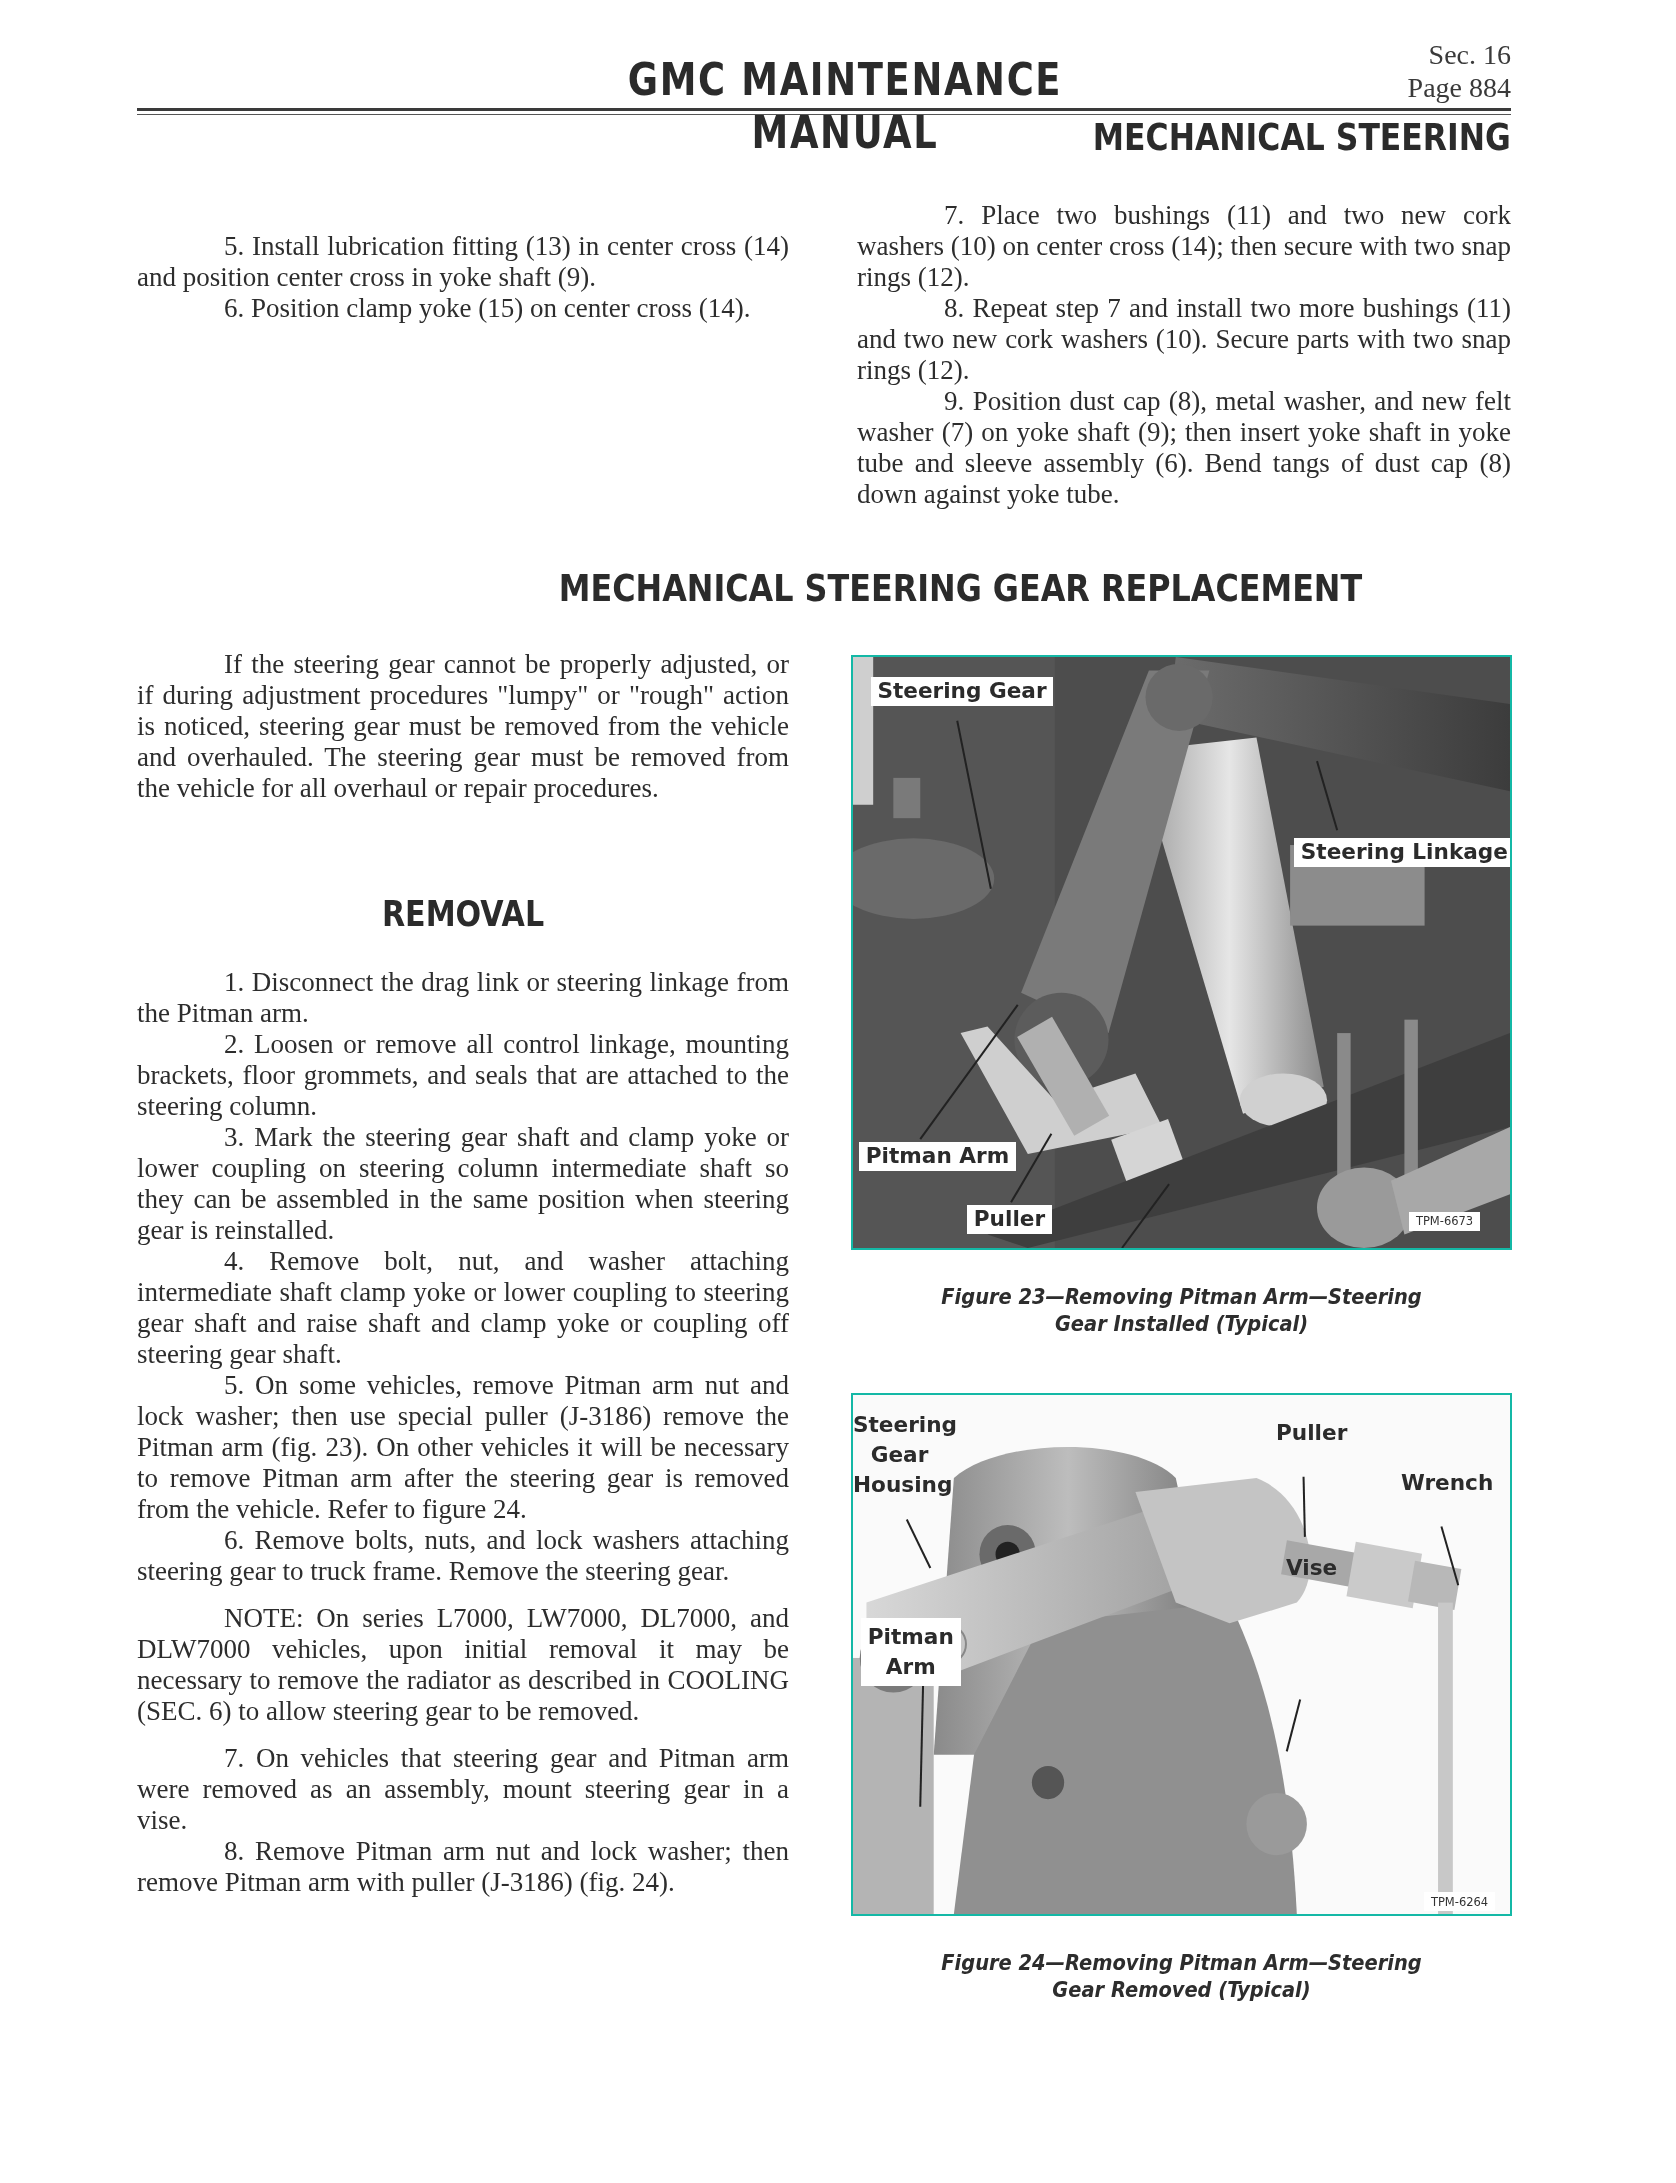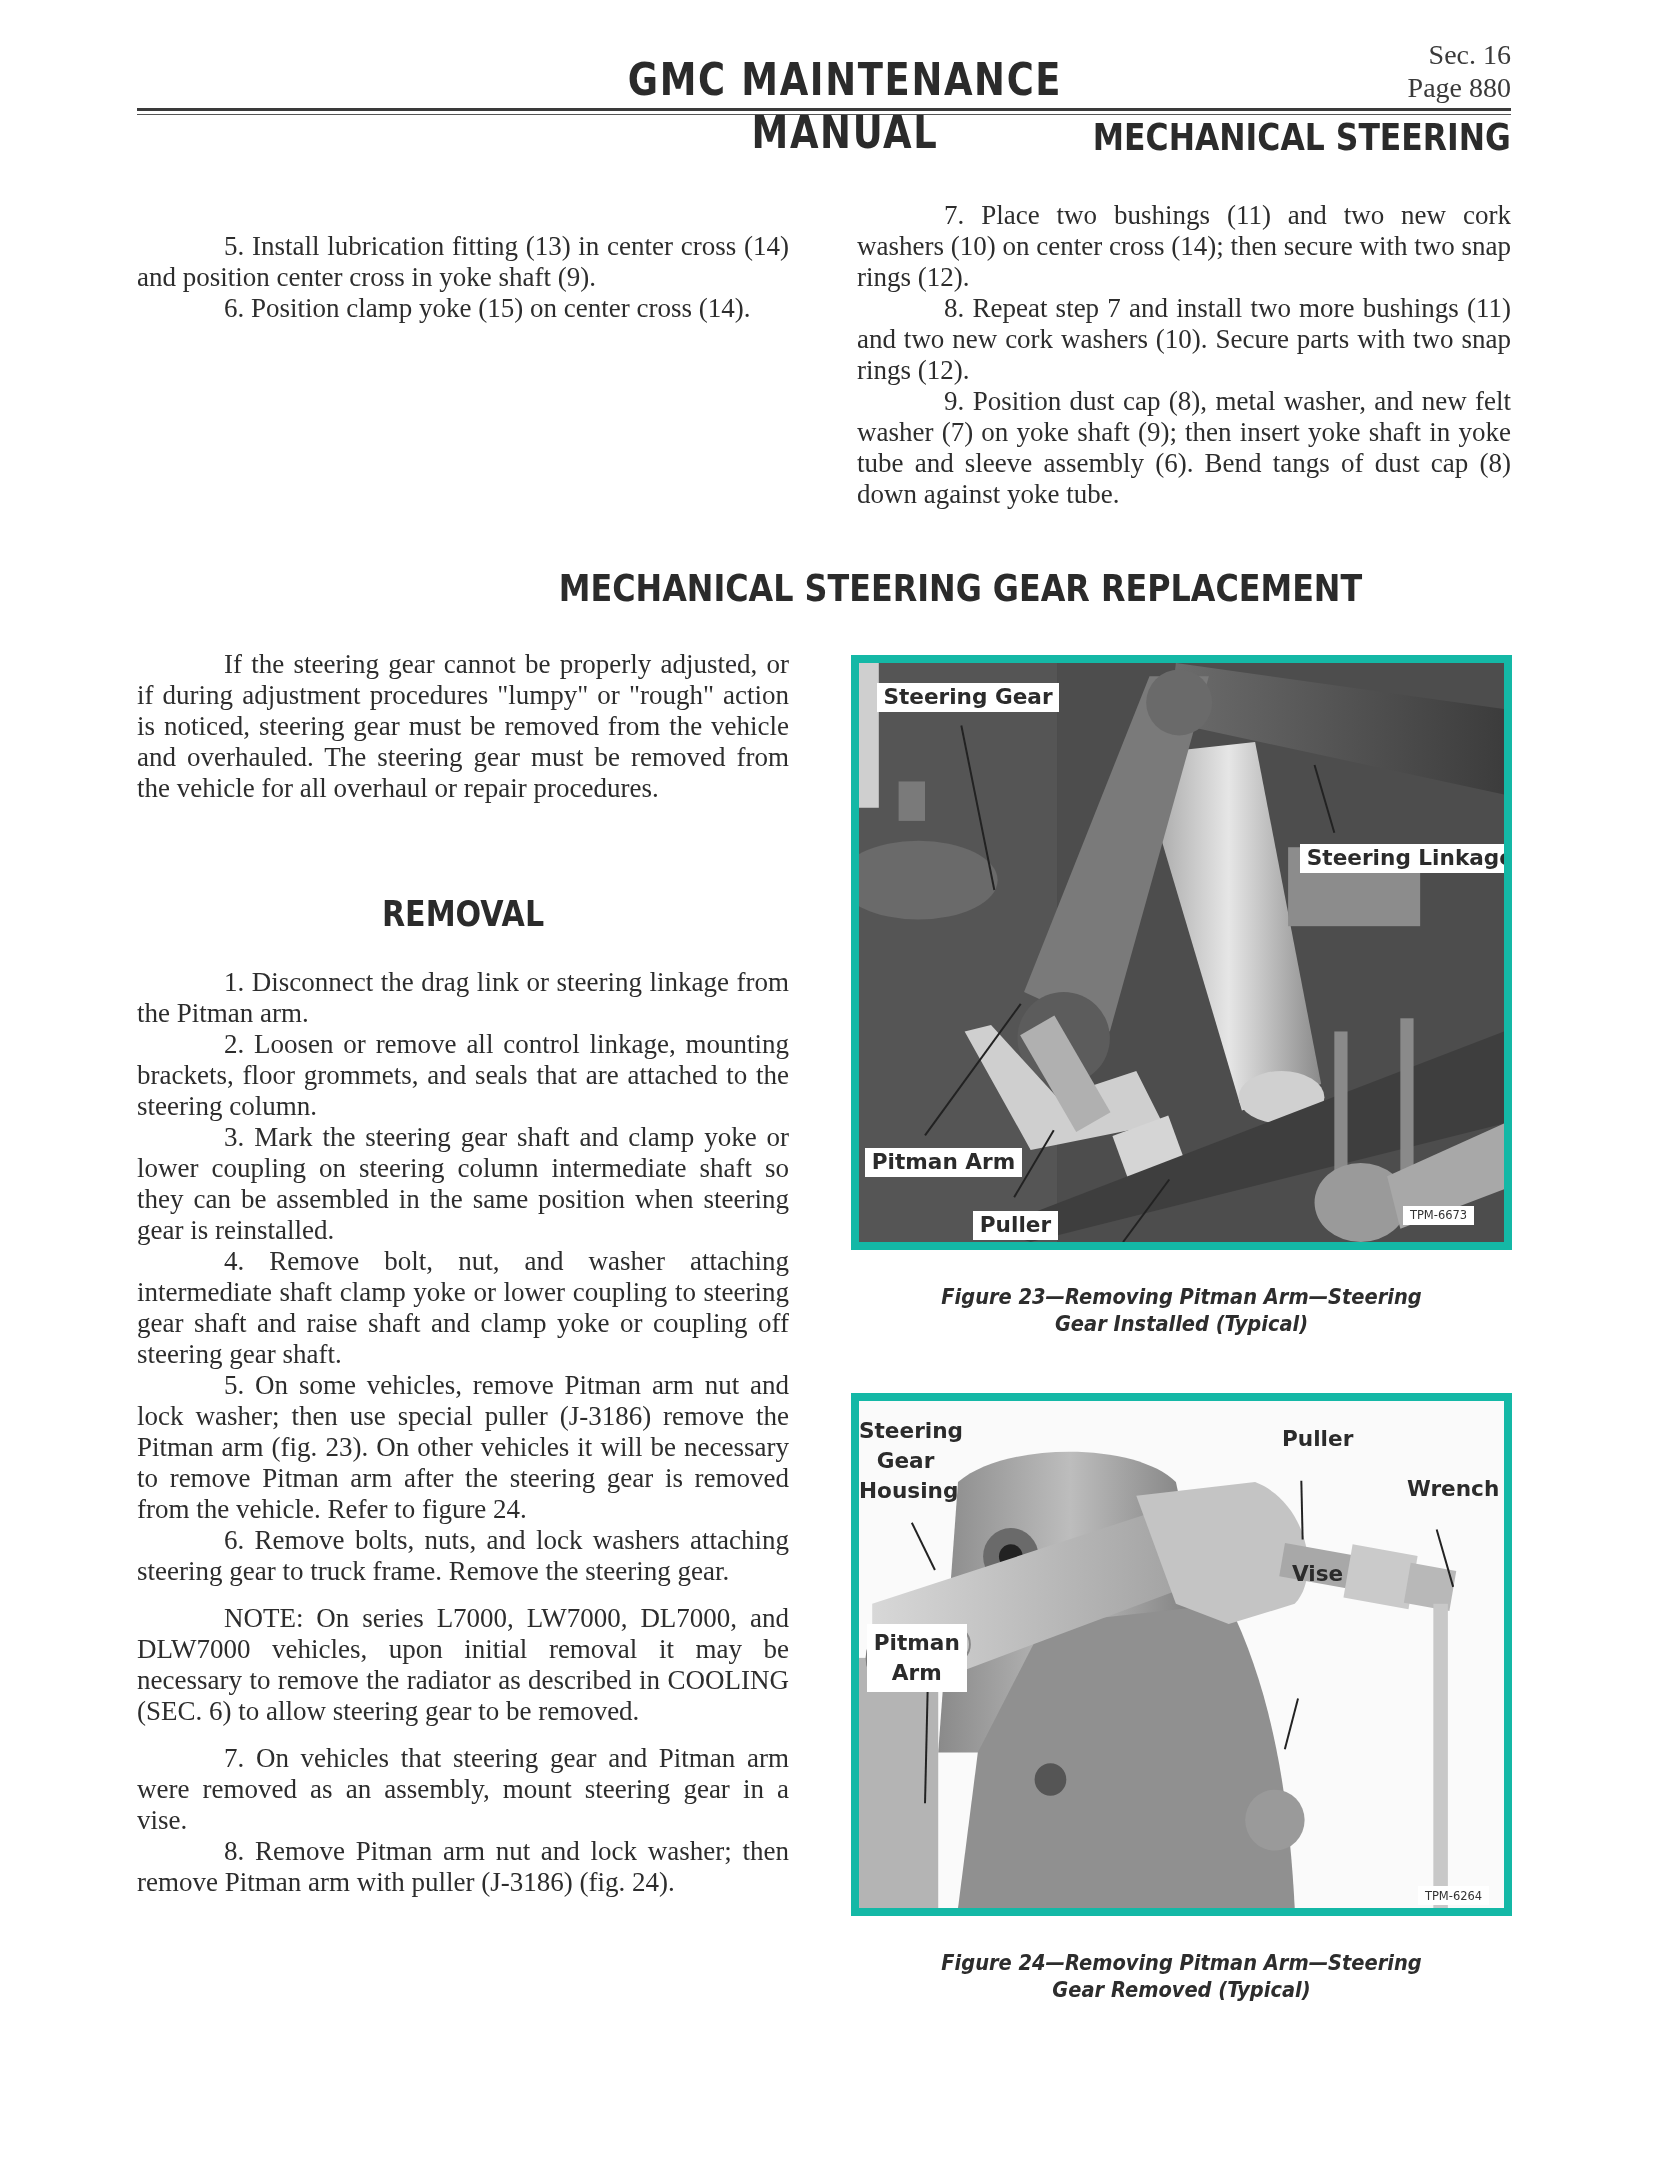--- a/index.html
+++ b/index.html
@@ -24,39 +24,39 @@
   #col-top-left { left:137px; top:200px; width:652px; }
   #col-top-right { left:857px; top:200px; width:654px; }
 
   #h-replacement { left:352px; top:567px; width:1217px; text-align:center; font-size:37px; font-weight:bold; color:#2b2b2b; transform:scaleX(0.86); white-space:nowrap; }
 
   #col-intro { left:137px; top:649px; width:652px; }
   #h-removal { left:137px; top:894px; width:652px; text-align:center; font-size:35px; font-weight:bold; color:#2b2b2b; transform:scaleX(0.86); }
   #col-removal { left:137px; top:967px; width:652px; }
 
   
-  .fig { position:absolute; border:8px solid #14b8a6; box-sizing:border-box; overflow:hidden;text-decoration:underline; }
+  .fig { position:absolute; border:2px solid #14b8a6; box-sizing:border-box; overflow:hidden;text-decoration:underline; }
   #fig23 { left:851px; top:655px; width:661px; height:595px; background:#5a5a5a; }
   #fig24 { left:851px; top:1393px; width:661px; height:523px; background:#fafafa; }
   .fig svg { position:absolute; left:0; top:0; width:100%; height:100%; }
 
   .lbl { position:absolute; background:#ffffff; color:#2b2b2b; font-family:"DejaVu Sans", sans-serif; font-weight:bold; font-size:21.6px; padding:1.4px 6.8px; line-height:26px; white-space:nowrap; }
   .lbl-plain { position:absolute; color:#2b2b2b; font-family:"DejaVu Sans", sans-serif; font-weight:bold; font-size:21.6px; line-height:27px; text-align:center; white-space:nowrap; }
   .tpm { position:absolute; background:#fff; color:#333; font-family:"DejaVu Sans", sans-serif; font-size:11.5px; padding:2.7px 6.8px;text-align:center; }
 
   .caption { position:absolute; width:661px; left:851px; text-align:center; font-family:"DejaVu Sans", sans-serif; font-style:italic; font-weight:bold; font-size:21.6px; line-height:27px; color:#2d2d2d; transform:scaleX(0.9); }
   #cap23 { top:1283px; }
   #cap24 { top:1949px; }
 </style>
 </head>
 <body>
 
 <div class="abs sans" id="hdr-title">GMC MAINTENANCE MANUAL</div>
 <div class="abs serif" id="hdr-sec">Sec. 16</div>
-<div class="abs serif" id="hdr-page">Page 880</div>
+<div class="abs serif" id="hdr-page">Page 884</div>
 <div class="abs" id="hdr-rule1"></div>
 <div class="abs" id="hdr-rule2"></div>
 <div class="abs sans" id="hdr-section">MECHANICAL STEERING</div>
 
 <div class="col serif" id="col-top-left">
   <p class="gap">5. Install lubrication fitting (13) in center cross (14) and position center cross in yoke shaft (9).</p>
   <p>6. Position clamp yoke (15) on center cross (14).</p>
 </div>
 
 <div class="col serif" id="col-top-right">

